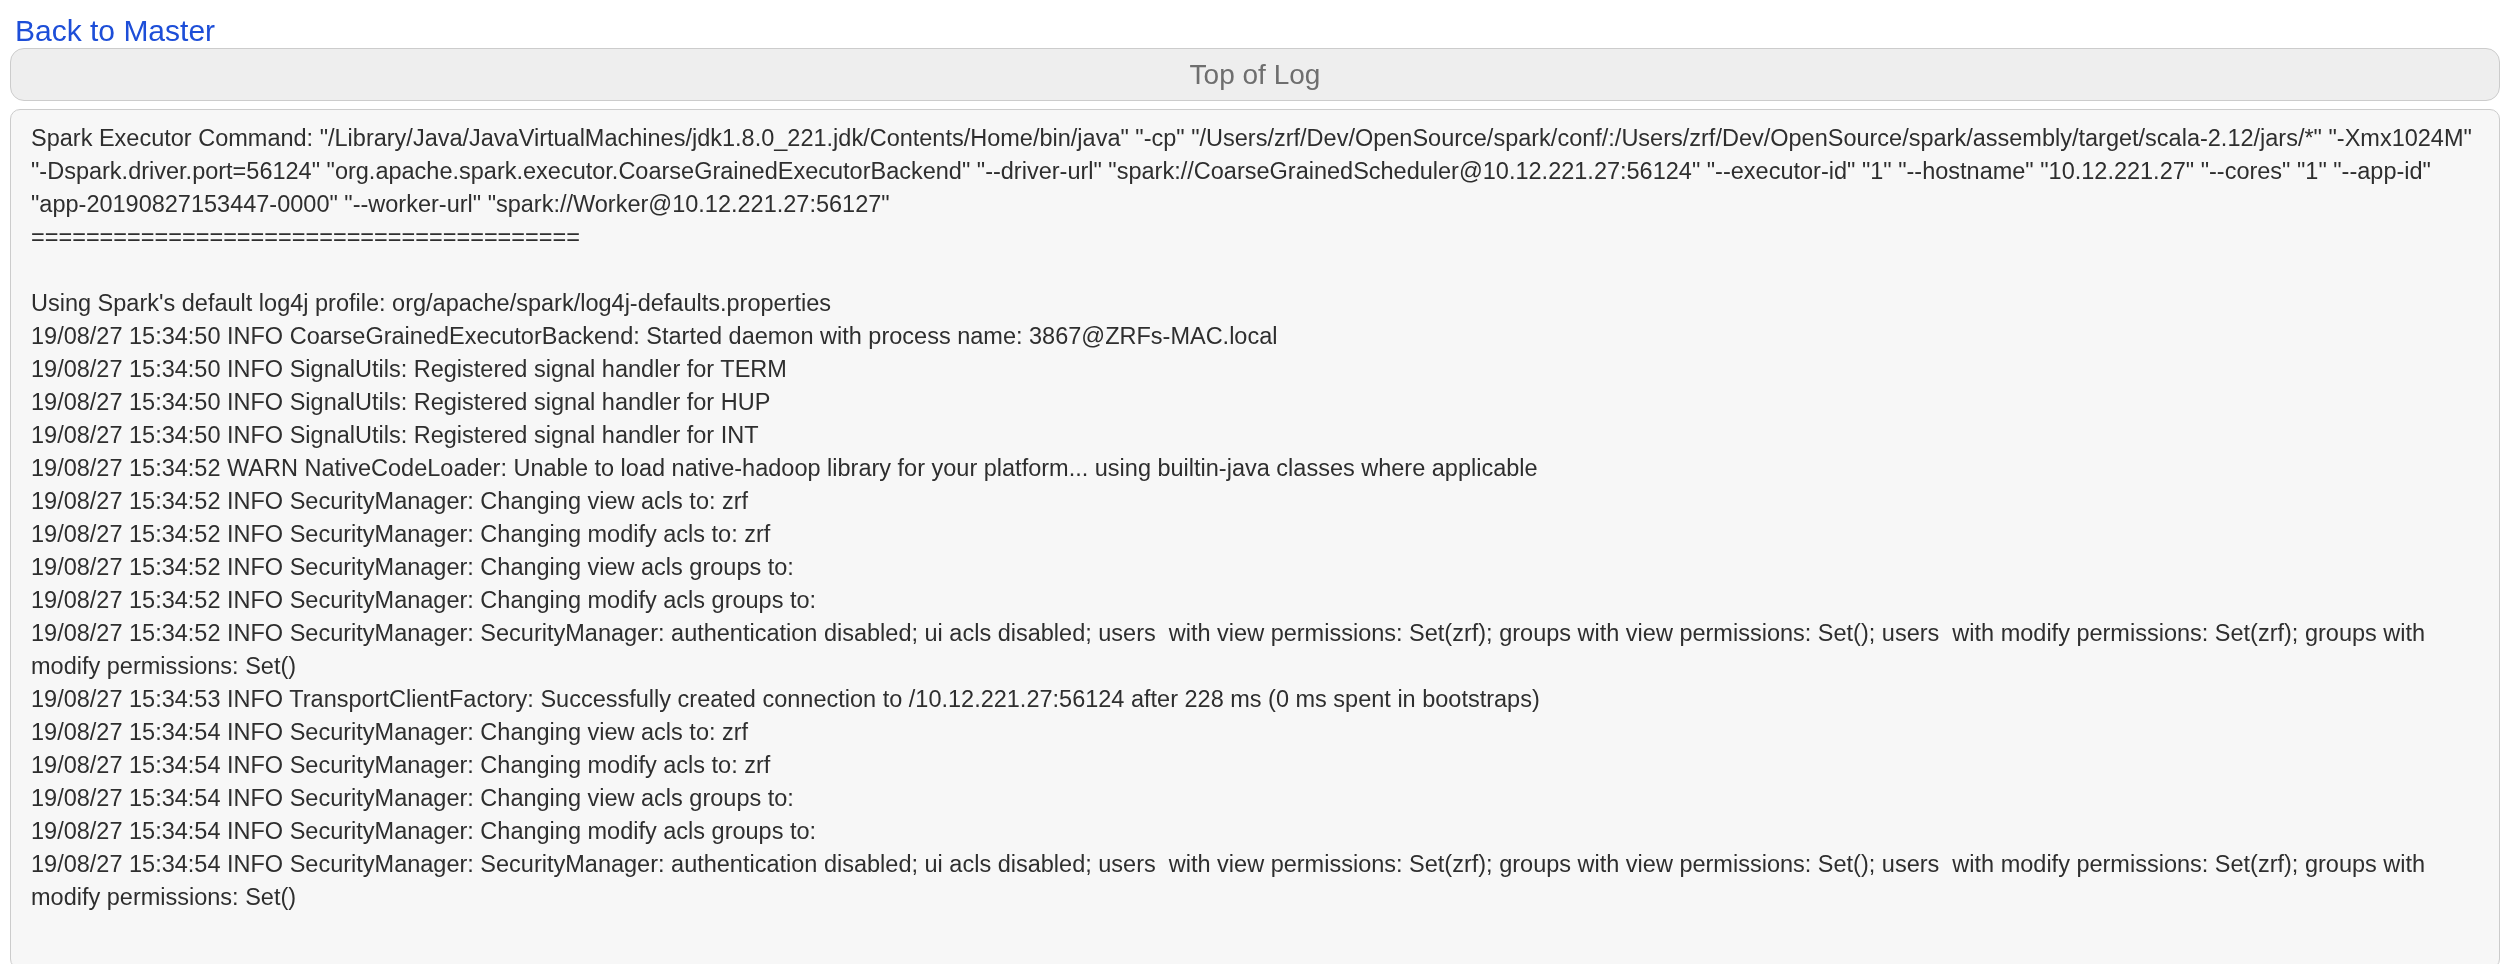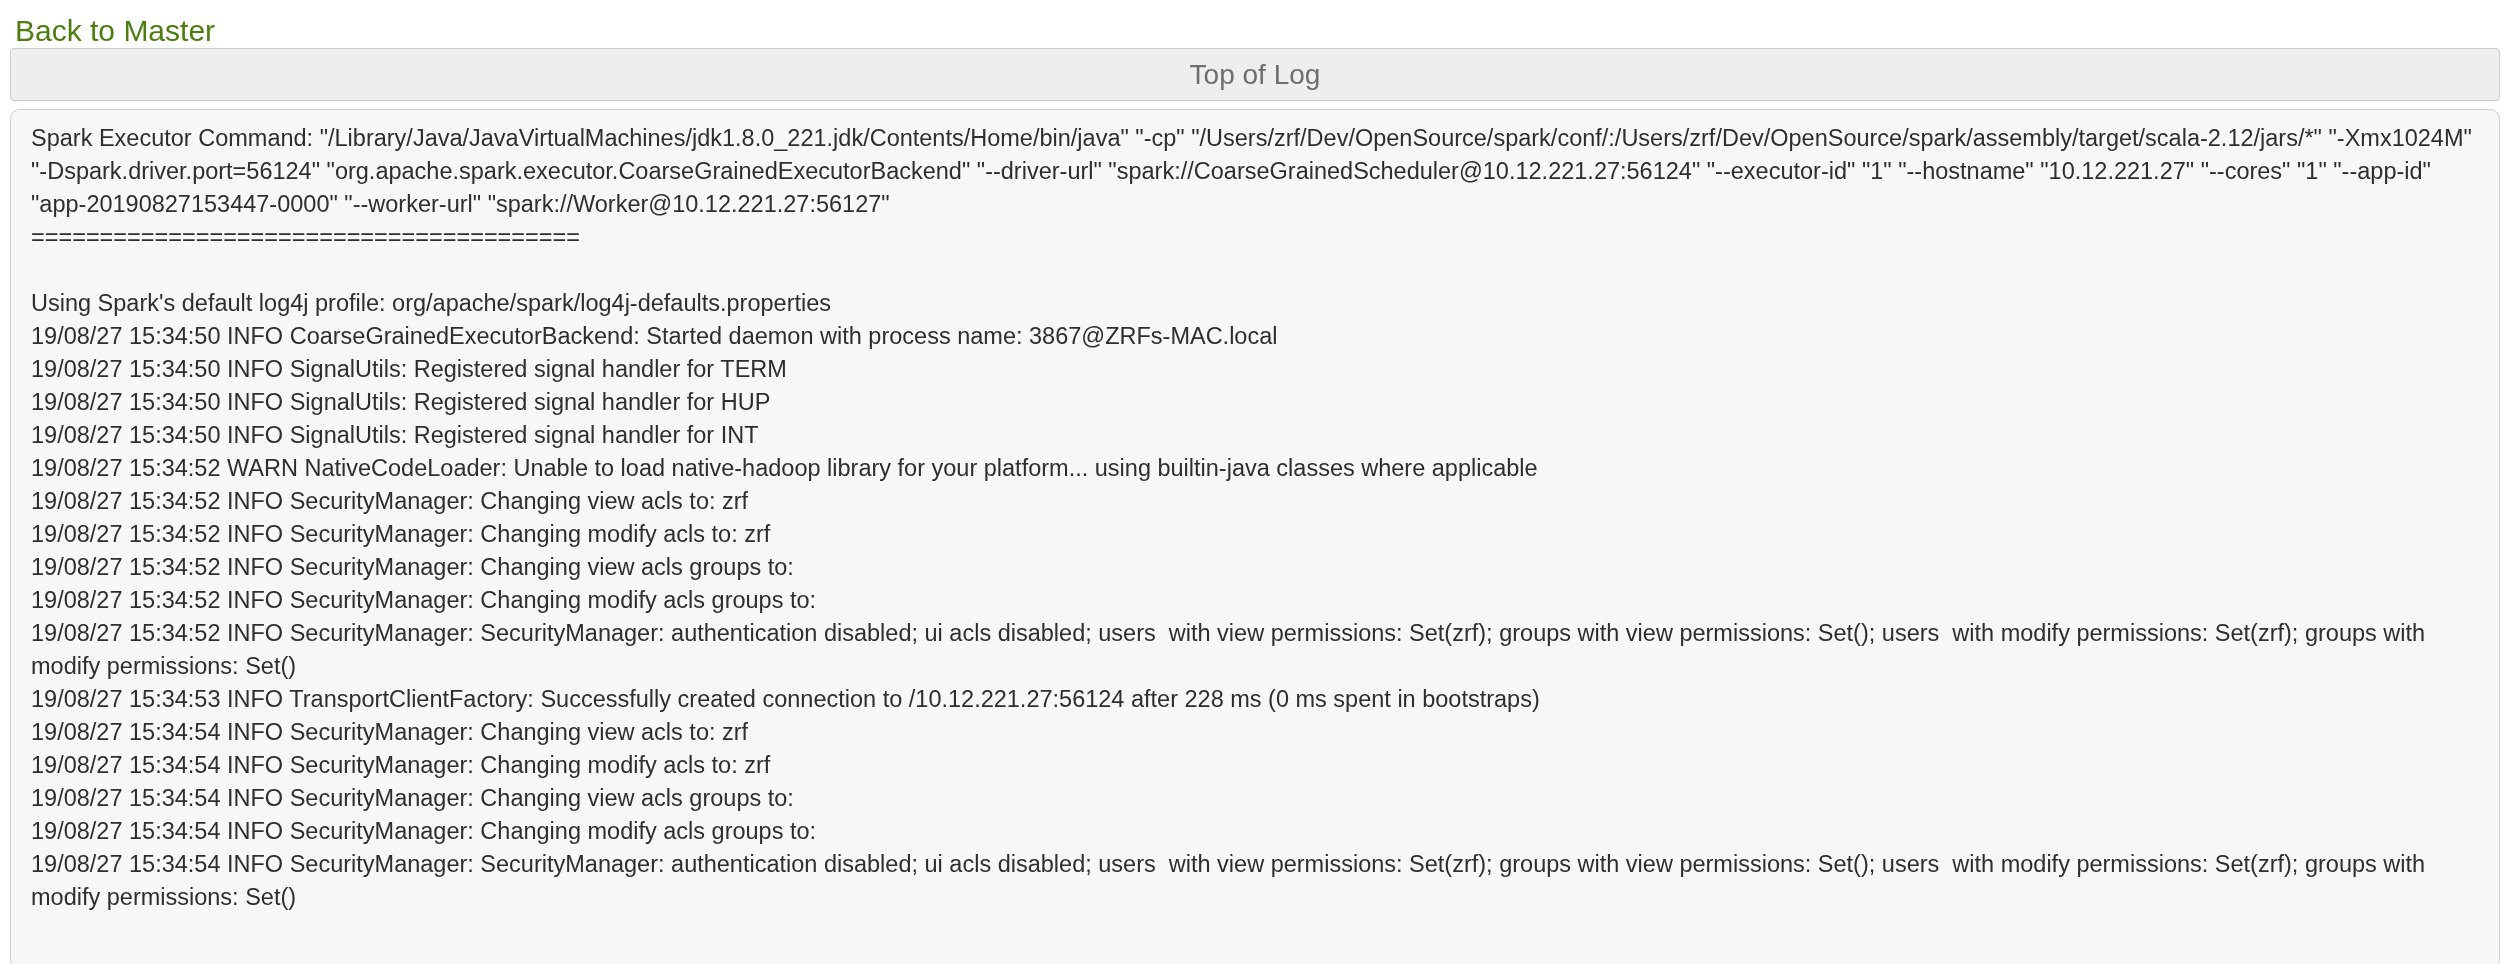--- a/index.html
+++ b/index.html
@@ -11,39 +11,39 @@
     height: 964px;
     overflow: hidden;
     font-family: "Liberation Sans", sans-serif;
   }
   .page {
     padding: 14px 10px 0 10px;
   }
   .back-link {
     display: inline-block;
     margin-left: 5px;
-    color: #4d7c0f;
+    color: #1d4ed8;
     font-size: 30px;
     line-height: 34px;
     text-decoration: none;
     cursor: pointer;
   }
   .byte-heading {
     margin: 24px 0 18px 3px;
     color: #222222;
     font-size: 30px;
     line-height: 34px;
     font-weight: normal;
   }
   .log-nav-bar {
     width: 2490px;
     height: 53px;
     background: #eeeeee;
     border: 1px solid #cccccc;
-    border-radius: 4px;
+    border-radius: 14px;
     color: #6e6e6e;
     font-size: 28px;
     line-height: 51px;
     text-align: center;
   }
   .log-box {
     margin-top: 8px;
     width: 2490px;
     height: 860px;
     background: #f7f7f7;

